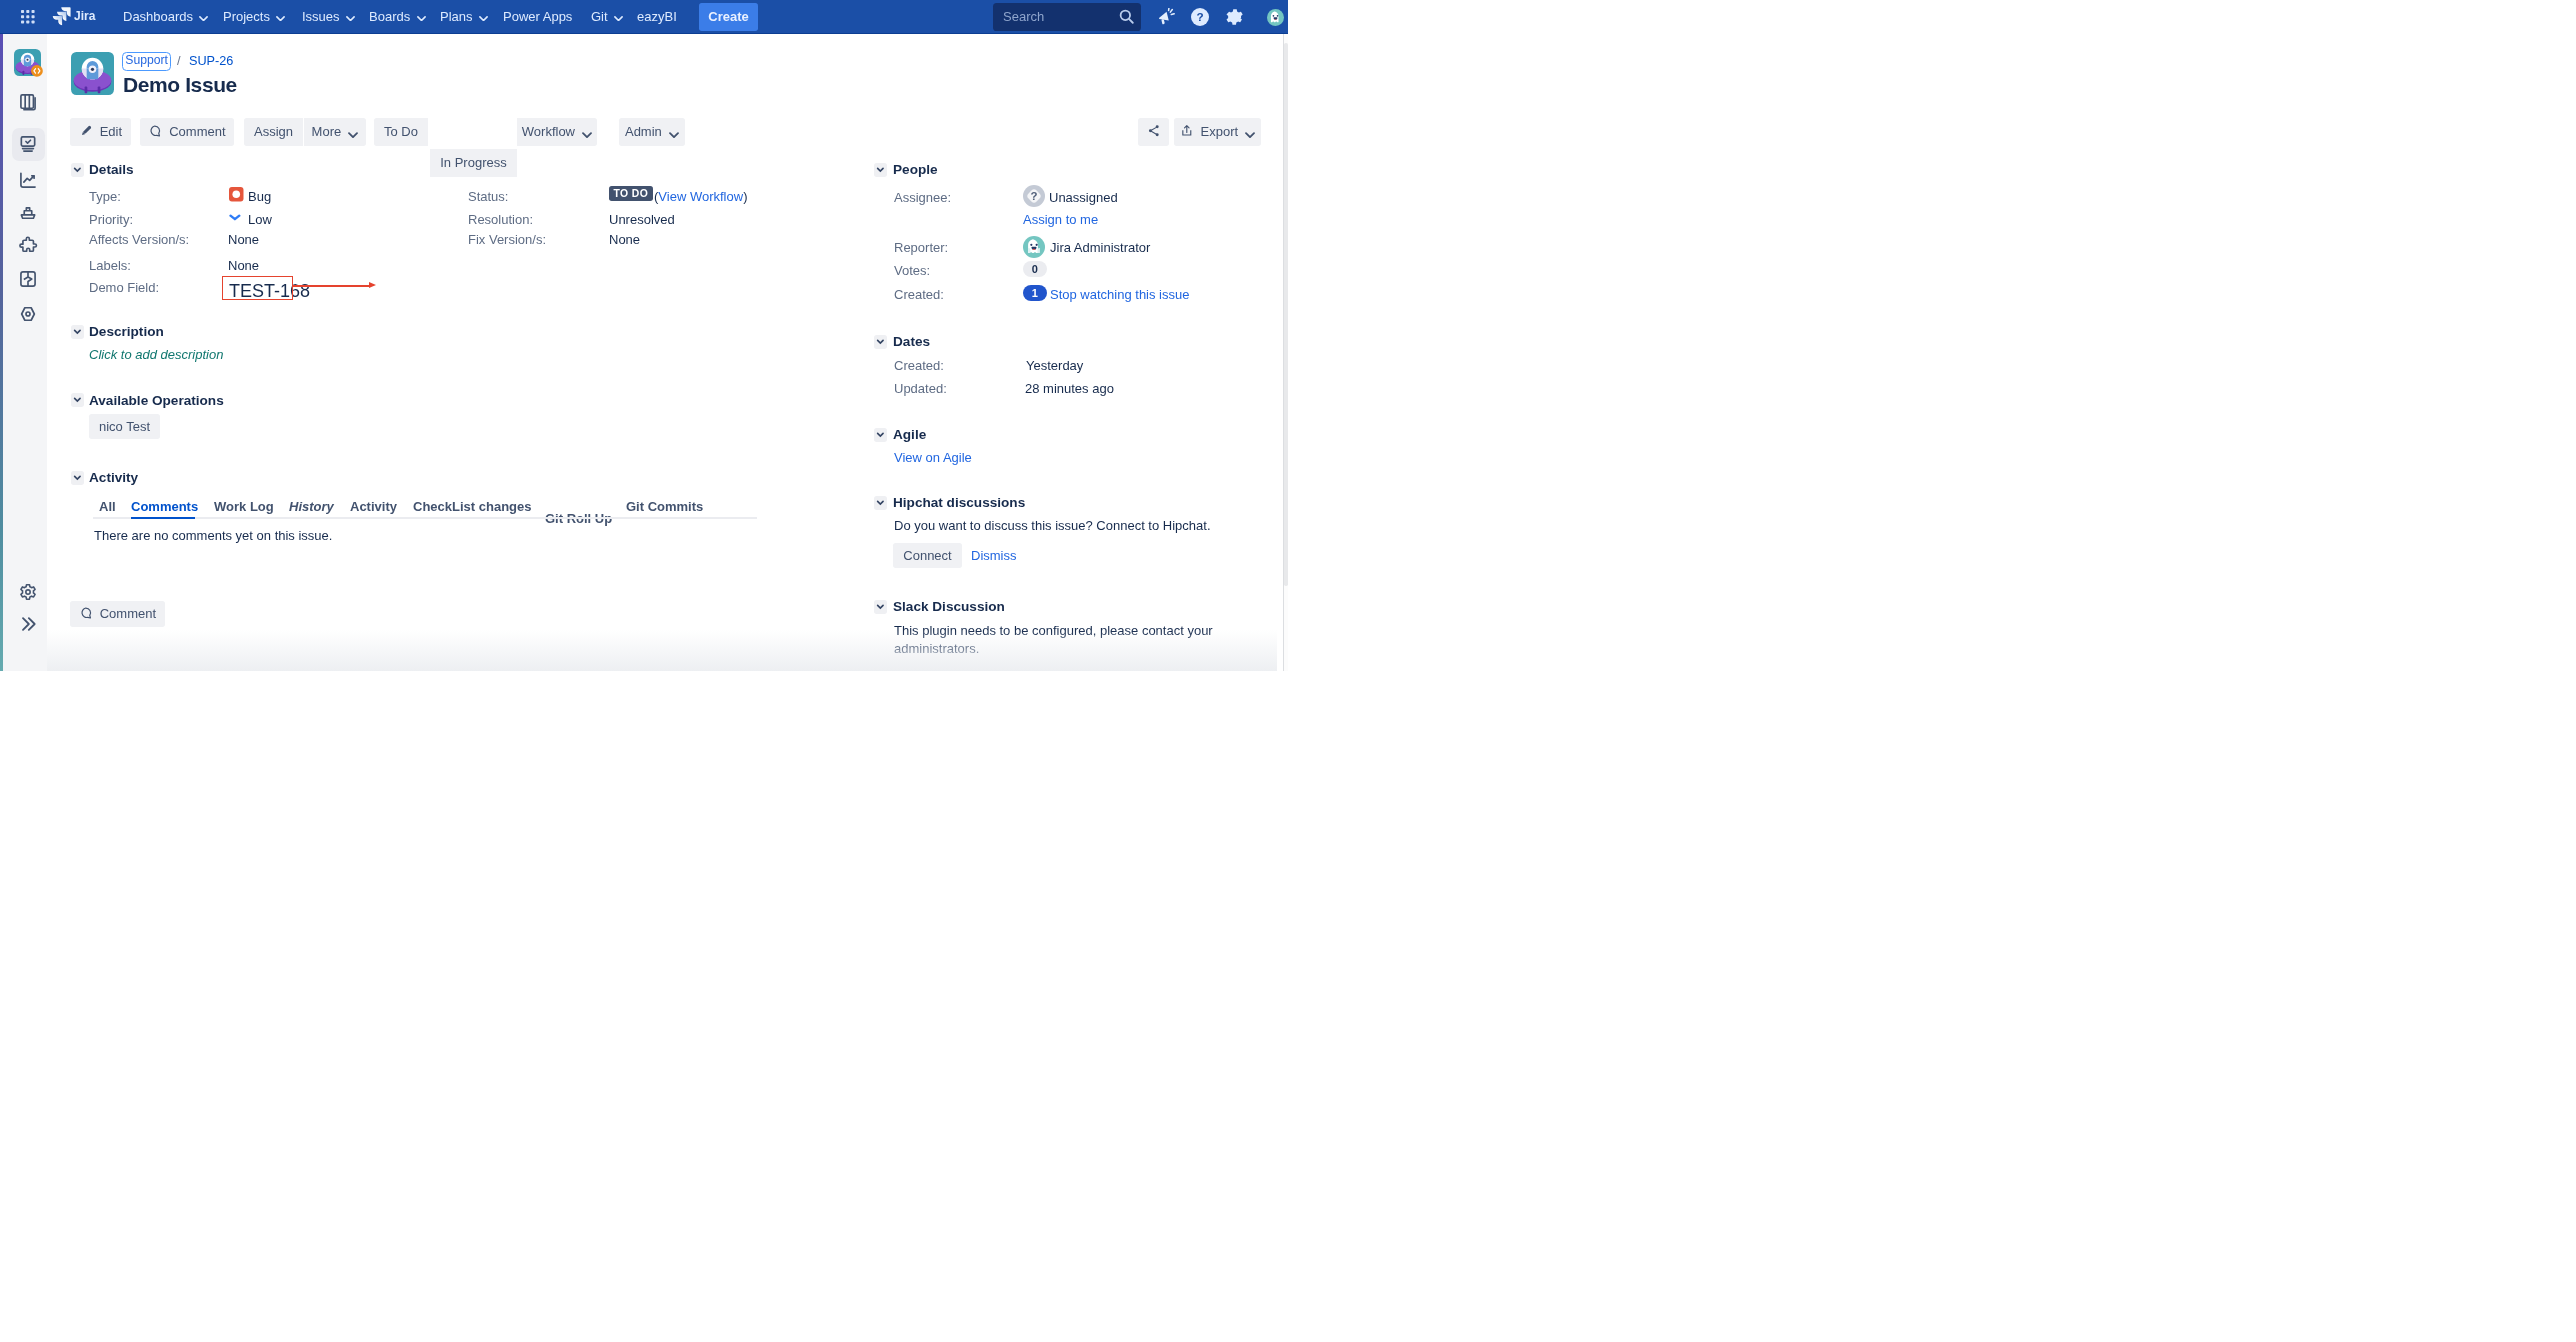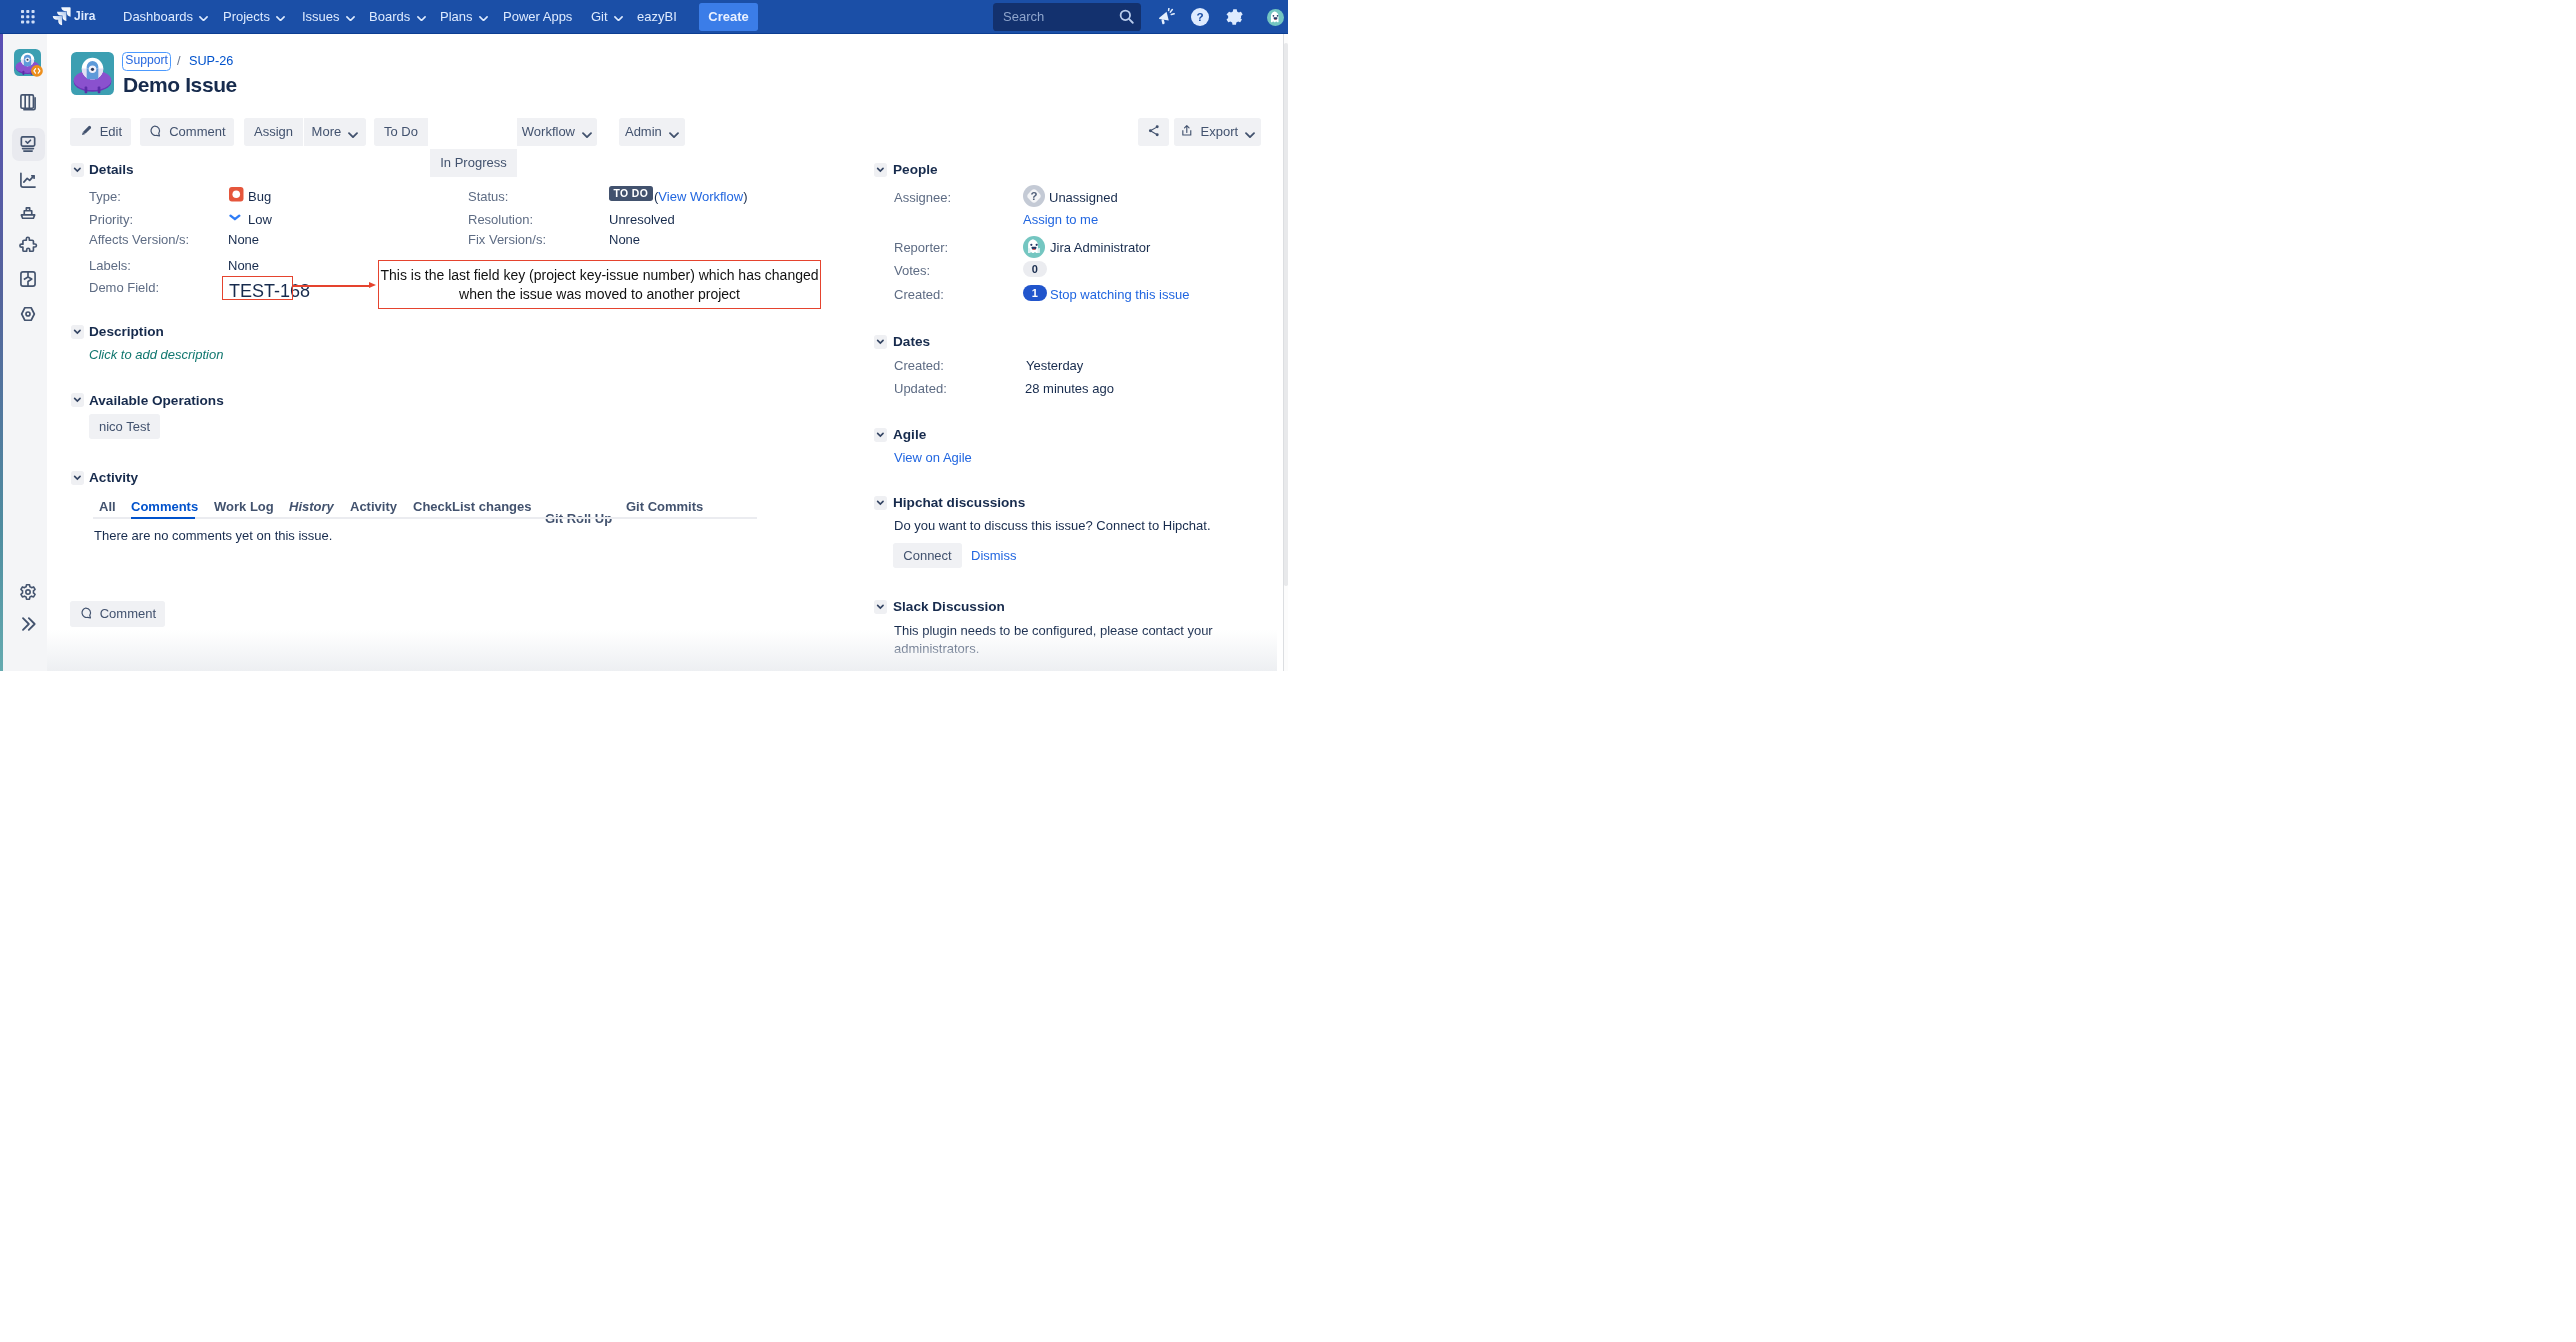--- a/index.html
+++ b/index.html
@@ -294,24 +294,20 @@
   <div class="fvalue" style="left:609px;top:232px">None</div>
 
   <div class="flabel" style="left:89px;top:258px">Labels:</div>
   <div class="fvalue" style="left:228px;top:258px">None</div>
 
   <div class="flabel" style="left:89px;top:280px">Demo Field:</div>
   <div class="fvalue" style="left:229px;top:281px;font-size:18px">TEST-168</div>
   <div class="redbox" id="testbox"></div>
   <div id="arrow"></div>
   <div id="arrowhead"></div>
-  <div class="redbox" id="anno">
-      <div>This is the last field key (project key-issue number) which has changed</div>
-      <div>when the issue was moved to another project</div>
-    </div>
 
   <div class="chevbox" style="left:71px;top:325px"><svg width="12.7" height="13.6" viewBox="0 0 14 15">
         <path d="M4 6l3 3 3-3" stroke="#344563" stroke-width="1.8" fill="none" stroke-linecap="round"></path>
       </svg></div>
   <div class="sectitle" style="left:89px;top:324px">Description</div>
   <div class="abs" style="left:89px;top:347px;font-style:italic;color:#0f766e;font-size:13px">Click to add description</div>
 
   <div class="chevbox" style="left:71px;top:393px"><svg width="12.7" height="13.6" viewBox="0 0 14 15">
         <path d="M4 6l3 3 3-3" stroke="#344563" stroke-width="1.8" fill="none" stroke-linecap="round"></path>
       </svg></div>

